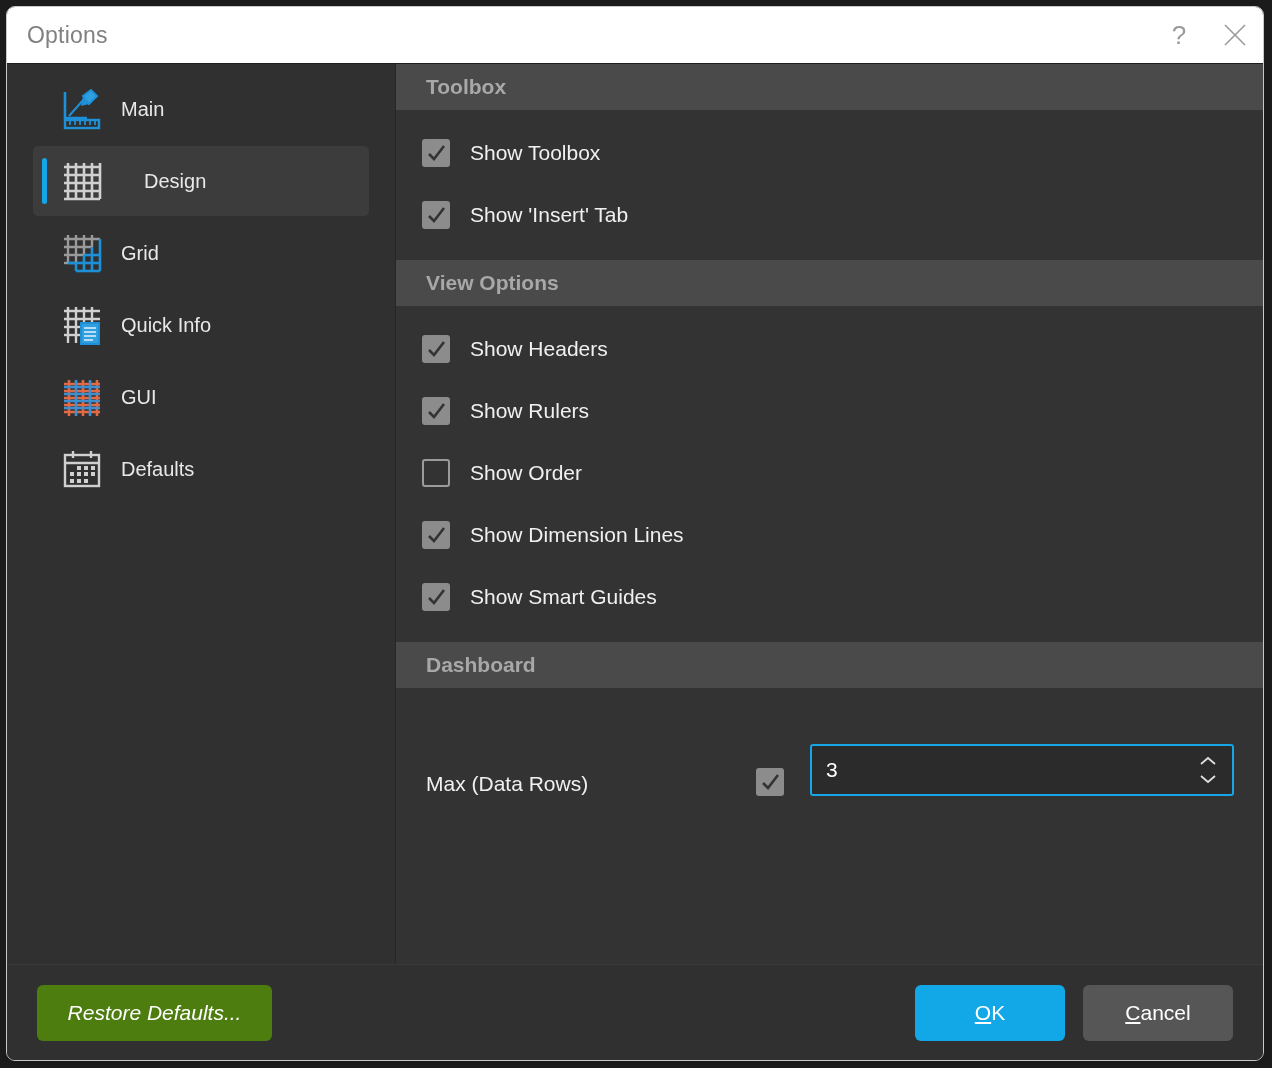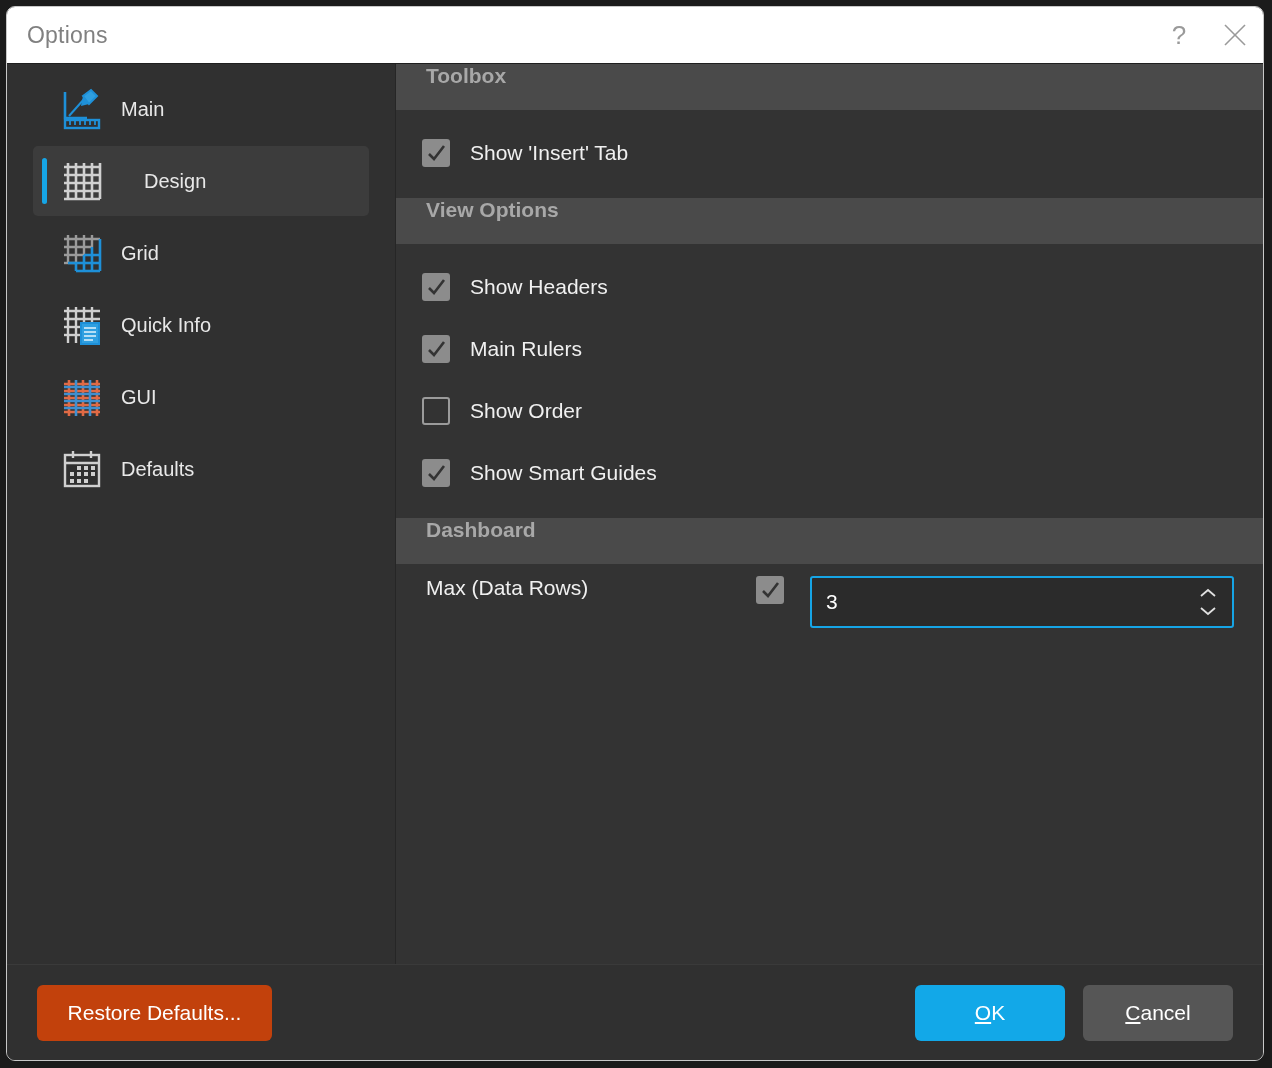--- a/index.html
+++ b/index.html
@@ -97,21 +97,21 @@
   .content {
     flex: 1;
     background: #333333;
     min-width: 0;
     overflow: hidden;
   }
   .section-header {
     background: #4a4a4a;
     height: 46px;
     display: flex;
-    align-items: flex-start;
+    align-items: center;
     padding-left: 30px;
     box-sizing: border-box;
   }
   .section-header span {
     font-size: 21px;
     color: #a8a8a8;
     font-weight: bold;
   }
   .section-body { padding: 12px 0 14px 0; }
 
@@ -134,21 +134,21 @@
   .check-label {
     margin-left: 20px;
     font-size: 21px;
     color: #f0f0f0;
     white-space: nowrap;
   }
 
   
   .spin-row {
     display: flex;
-    align-items: flex-start;
+    align-items: flex-end;
     height: 96px;
     padding-left: 30px;
   }
   .spin-label {
     font-size: 21px;
     color: #f0f0f0;
     width: 330px;
     flex: none;
   }
   .spin-check { margin-right: 26px; }
@@ -192,22 +192,23 @@
   .btn {
     border-radius: 6px;
     display: flex;
     align-items: center;
     justify-content: center;
     font-size: 21px;
     box-sizing: border-box;
   }
   .btn-restore {
     width: 235px; height: 56px;
-    background: #c2410c;
+    background: #4d7c0f;
     color: #ffffff;
+    font-style: italic;
   }
   .footer-spacer { flex: 1; }
   .btn-ok {
     width: 150px; height: 56px;
     background: #12a8e8;
     color: #ffffff;
     margin-right: 18px;
   }
   .btn-cancel {
     width: 150px; height: 56px;
@@ -392,20 +393,28 @@
       <div class="section-header">
         <span>Toolbox</span>
       </div>
       <div class="section-body">
         <div class="check-row">
           <div class="checkbox on">
             <svg class="tick" width="22" height="22" viewBox="0 0 22 22">
               <polyline points="4,12 9,17 19,4" fill="none" stroke="#333333" stroke-width="2.6"></polyline>
             </svg>
           </div>
+          <div class="check-label">Show Toolbox</div>
+        </div>
+        <div class="check-row">
+          <div class="checkbox on">
+            <svg class="tick" width="22" height="22" viewBox="0 0 22 22">
+              <polyline points="4,12 9,17 19,4" fill="none" stroke="#333333" stroke-width="2.6"></polyline>
+            </svg>
+          </div>
           <div class="check-label">Show 'Insert' Tab</div>
         </div>
       </div>
 
       <div class="section-header">
         <span>View Options</span>
       </div>
       <div class="section-body">
         <div class="check-row">
           <div class="checkbox on">
@@ -414,27 +423,35 @@
             </svg>
           </div>
           <div class="check-label">Show Headers</div>
         </div>
         <div class="check-row">
           <div class="checkbox on">
             <svg class="tick" width="22" height="22" viewBox="0 0 22 22">
               <polyline points="4,12 9,17 19,4" fill="none" stroke="#333333" stroke-width="2.6"></polyline>
             </svg>
           </div>
-          <div class="check-label">Main Rulers</div>
+          <div class="check-label">Show Rulers</div>
         </div>
         <div class="check-row">
           <div class="checkbox off">
             
           </div>
           <div class="check-label">Show Order</div>
+        </div>
+        <div class="check-row">
+          <div class="checkbox on">
+            <svg class="tick" width="22" height="22" viewBox="0 0 22 22">
+              <polyline points="4,12 9,17 19,4" fill="none" stroke="#333333" stroke-width="2.6"></polyline>
+            </svg>
+          </div>
+          <div class="check-label">Show Dimension Lines</div>
         </div>
         <div class="check-row">
           <div class="checkbox on">
             <svg class="tick" width="22" height="22" viewBox="0 0 22 22">
               <polyline points="4,12 9,17 19,4" fill="none" stroke="#333333" stroke-width="2.6"></polyline>
             </svg>
           </div>
           <div class="check-label">Show Smart Guides</div>
         </div>
       </div>

